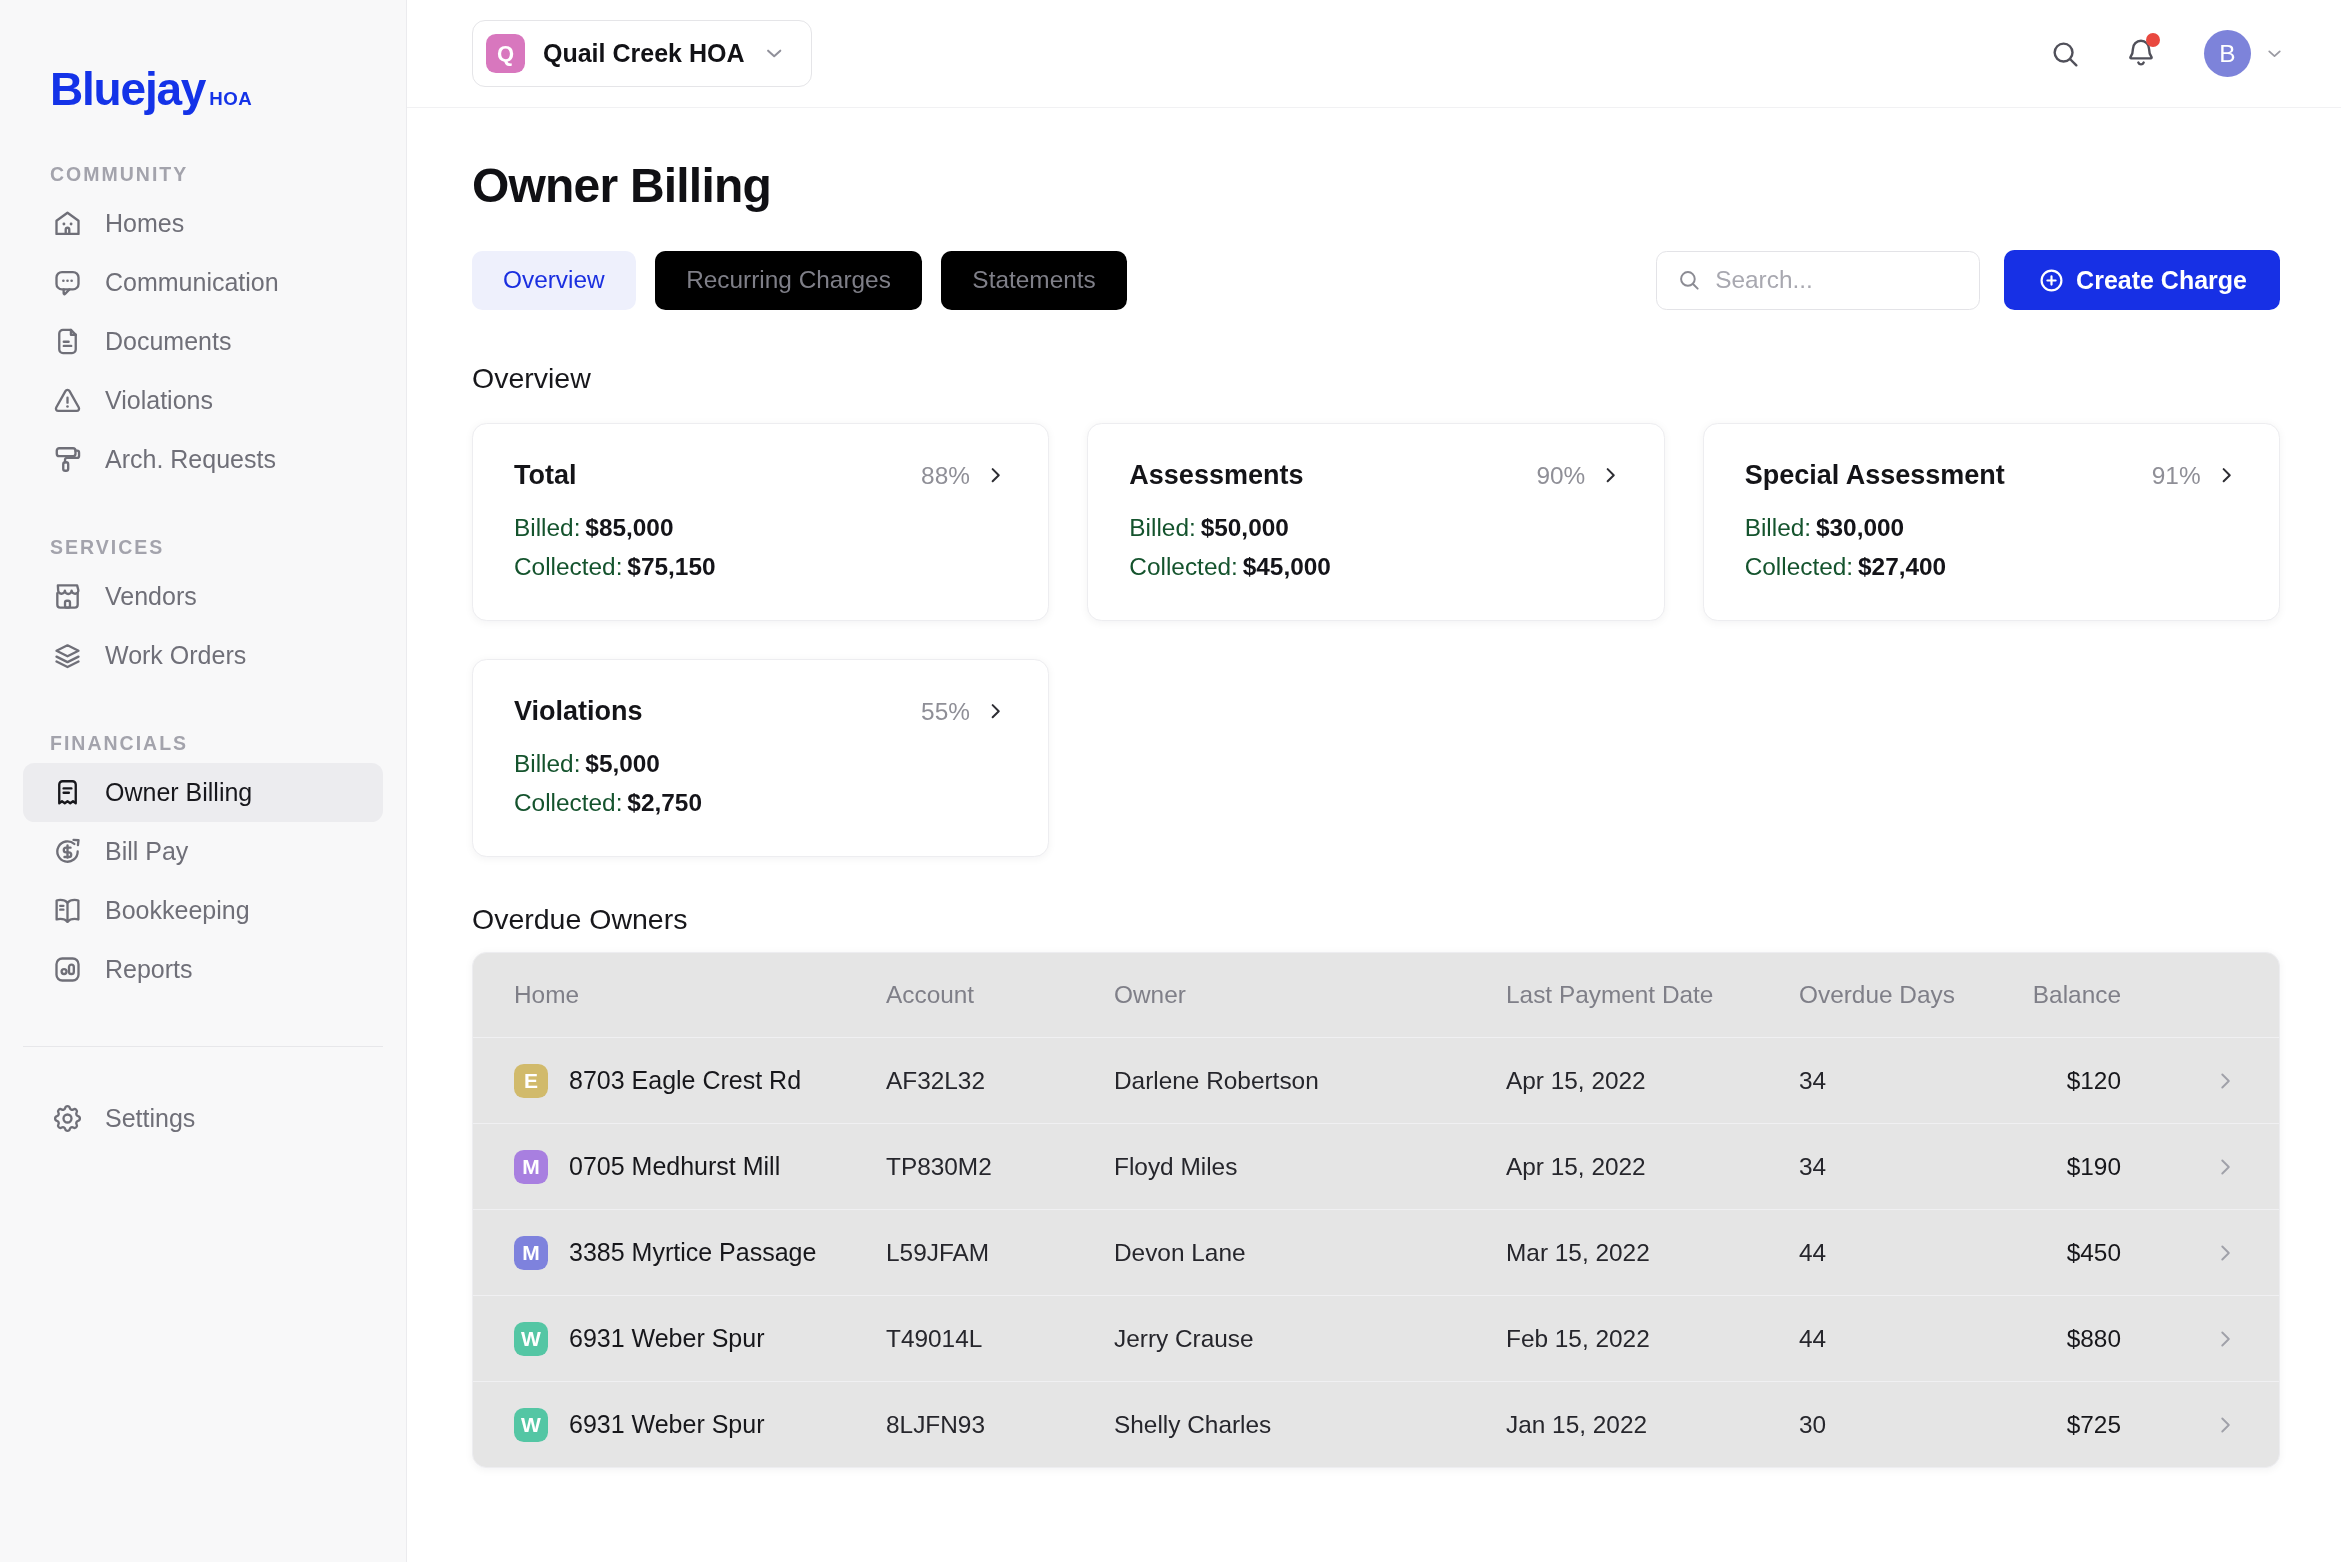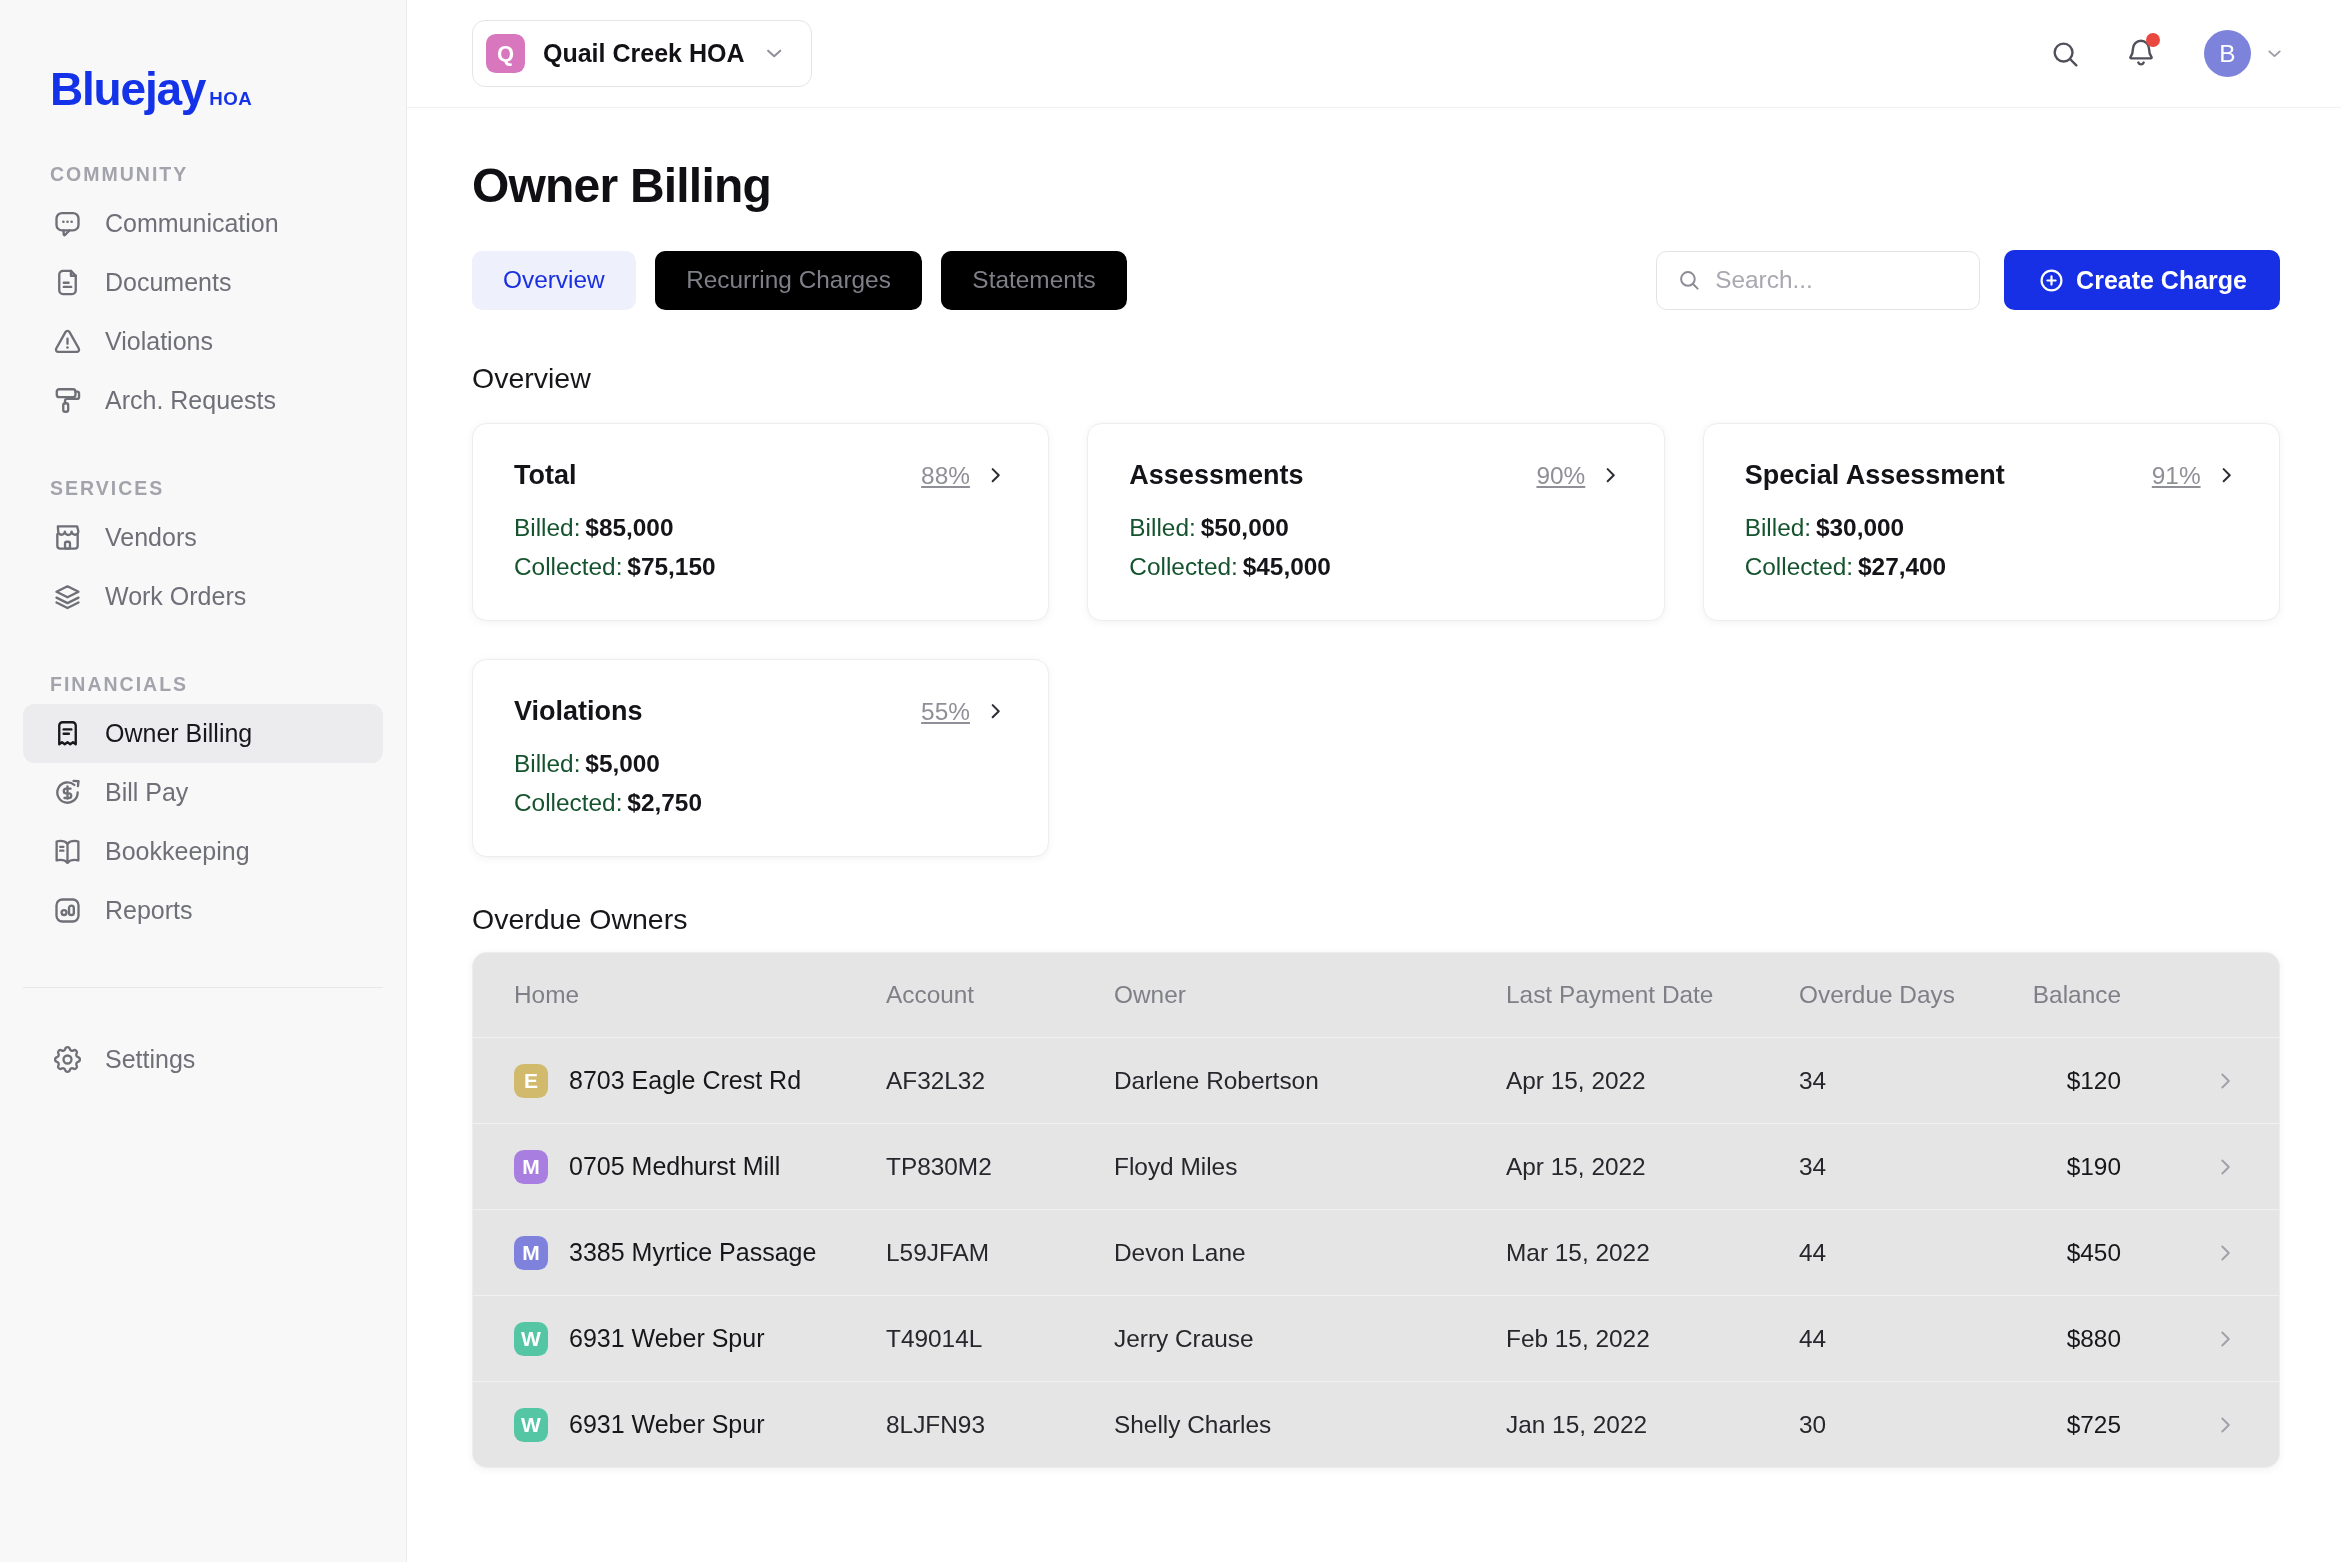--- a/index.html
+++ b/index.html
@@ -59,21 +59,21 @@
 
   h2.section { margin-top:52px; font-size:28.5px; font-weight:500; color:#17171b; }
   h2.section-overdue { margin-top:46px; }
 
   .cards { margin-top:28px; display:grid; grid-template-columns:repeat(3,1fr); gap:38px; }
   .card { height:198px; background:#fff; border:1.6px solid #ededf0; border-radius:14.6px; padding:36px 41px;
     box-shadow:0 1.6px 8.1px rgba(25,25,35,.05); cursor:pointer; }
   .card-top { display:flex; align-items:center; justify-content:space-between; }
   .card-title { font-size:27px; font-weight:600; color:#141418; }
   .card-right { display:flex; align-items:center; gap:13px; color:#2e2e34; }
-  .pct { font-size:24.4px; color:#8f8f97;text-decoration:underline; }
+  .pct { font-size:24.4px; color:#8f8f97; }
   .card-line { margin-top:23px; font-size:24.4px; }
   .card-line + .card-line { margin-top:11.4px; }
   .lbl { color:#14532d; }
   .val { color:#141419; font-weight:600; margin-left:4.9px; }
 
   .table-card { margin-top:16px; background:#e5e5e5; border:1.6px solid #ededf0; border-radius:14.6px;
     box-shadow:0 1.6px 8.1px rgba(25,25,35,.05); overflow:hidden; }
   .trow { display:grid; grid-template-columns:372px 228px 392px 293px 203px 119px 1fr;
     align-items:center; padding:0 41px; height:86px; }
   .trow.head { height:84px; }
@@ -94,20 +94,29 @@
 
   <aside class="sidebar">
     <div class="logo">
       <span class="logo-main">Bluejay</span>
       <span class="logo-sub">HOA</span>
     </div>
 
     <div class="section-label">COMMUNITY</div>
     <a class="nav-item">
       <svg class="ic" width="33" height="33" viewBox="0 0 24 24" fill="none" stroke="currentColor" stroke-width="1.7" stroke-linecap="round" stroke-linejoin="round">
+          <path d="M4 10 L12 4.2 L20 10 V19.6 H4 Z"></path>
+          <circle cx="9.4" cy="12.4" r="1.05" fill="currentColor" stroke="none"></circle>
+          <circle cx="14.6" cy="12.4" r="1.05" fill="currentColor" stroke="none"></circle>
+          <path d="M10.7 19.6 V16.4 a1.3 1.3 0 0 1 2.6 0 V19.6"></path>
+        </svg>
+      <span>Homes</span>
+    </a>
+    <a class="nav-item">
+      <svg class="ic" width="33" height="33" viewBox="0 0 24 24" fill="none" stroke="currentColor" stroke-width="1.7" stroke-linecap="round" stroke-linejoin="round">
           <rect x="4" y="4.4" width="16" height="12.6" rx="4"></rect>
           <path d="M9.2 17 v2.9 a.6 .6 0 0 0 1 .46 L13.4 17"></path>
           <circle cx="9" cy="10.7" r=".95" fill="currentColor" stroke="none"></circle>
           <circle cx="12" cy="10.7" r=".95" fill="currentColor" stroke="none"></circle>
           <circle cx="15" cy="10.7" r=".95" fill="currentColor" stroke="none"></circle>
         </svg>
       <span>Communication</span>
     </a>
     <a class="nav-item">
       <svg class="ic" width="33" height="33" viewBox="0 0 24 24" fill="none" stroke="currentColor" stroke-width="1.7" stroke-linecap="round" stroke-linejoin="round">

